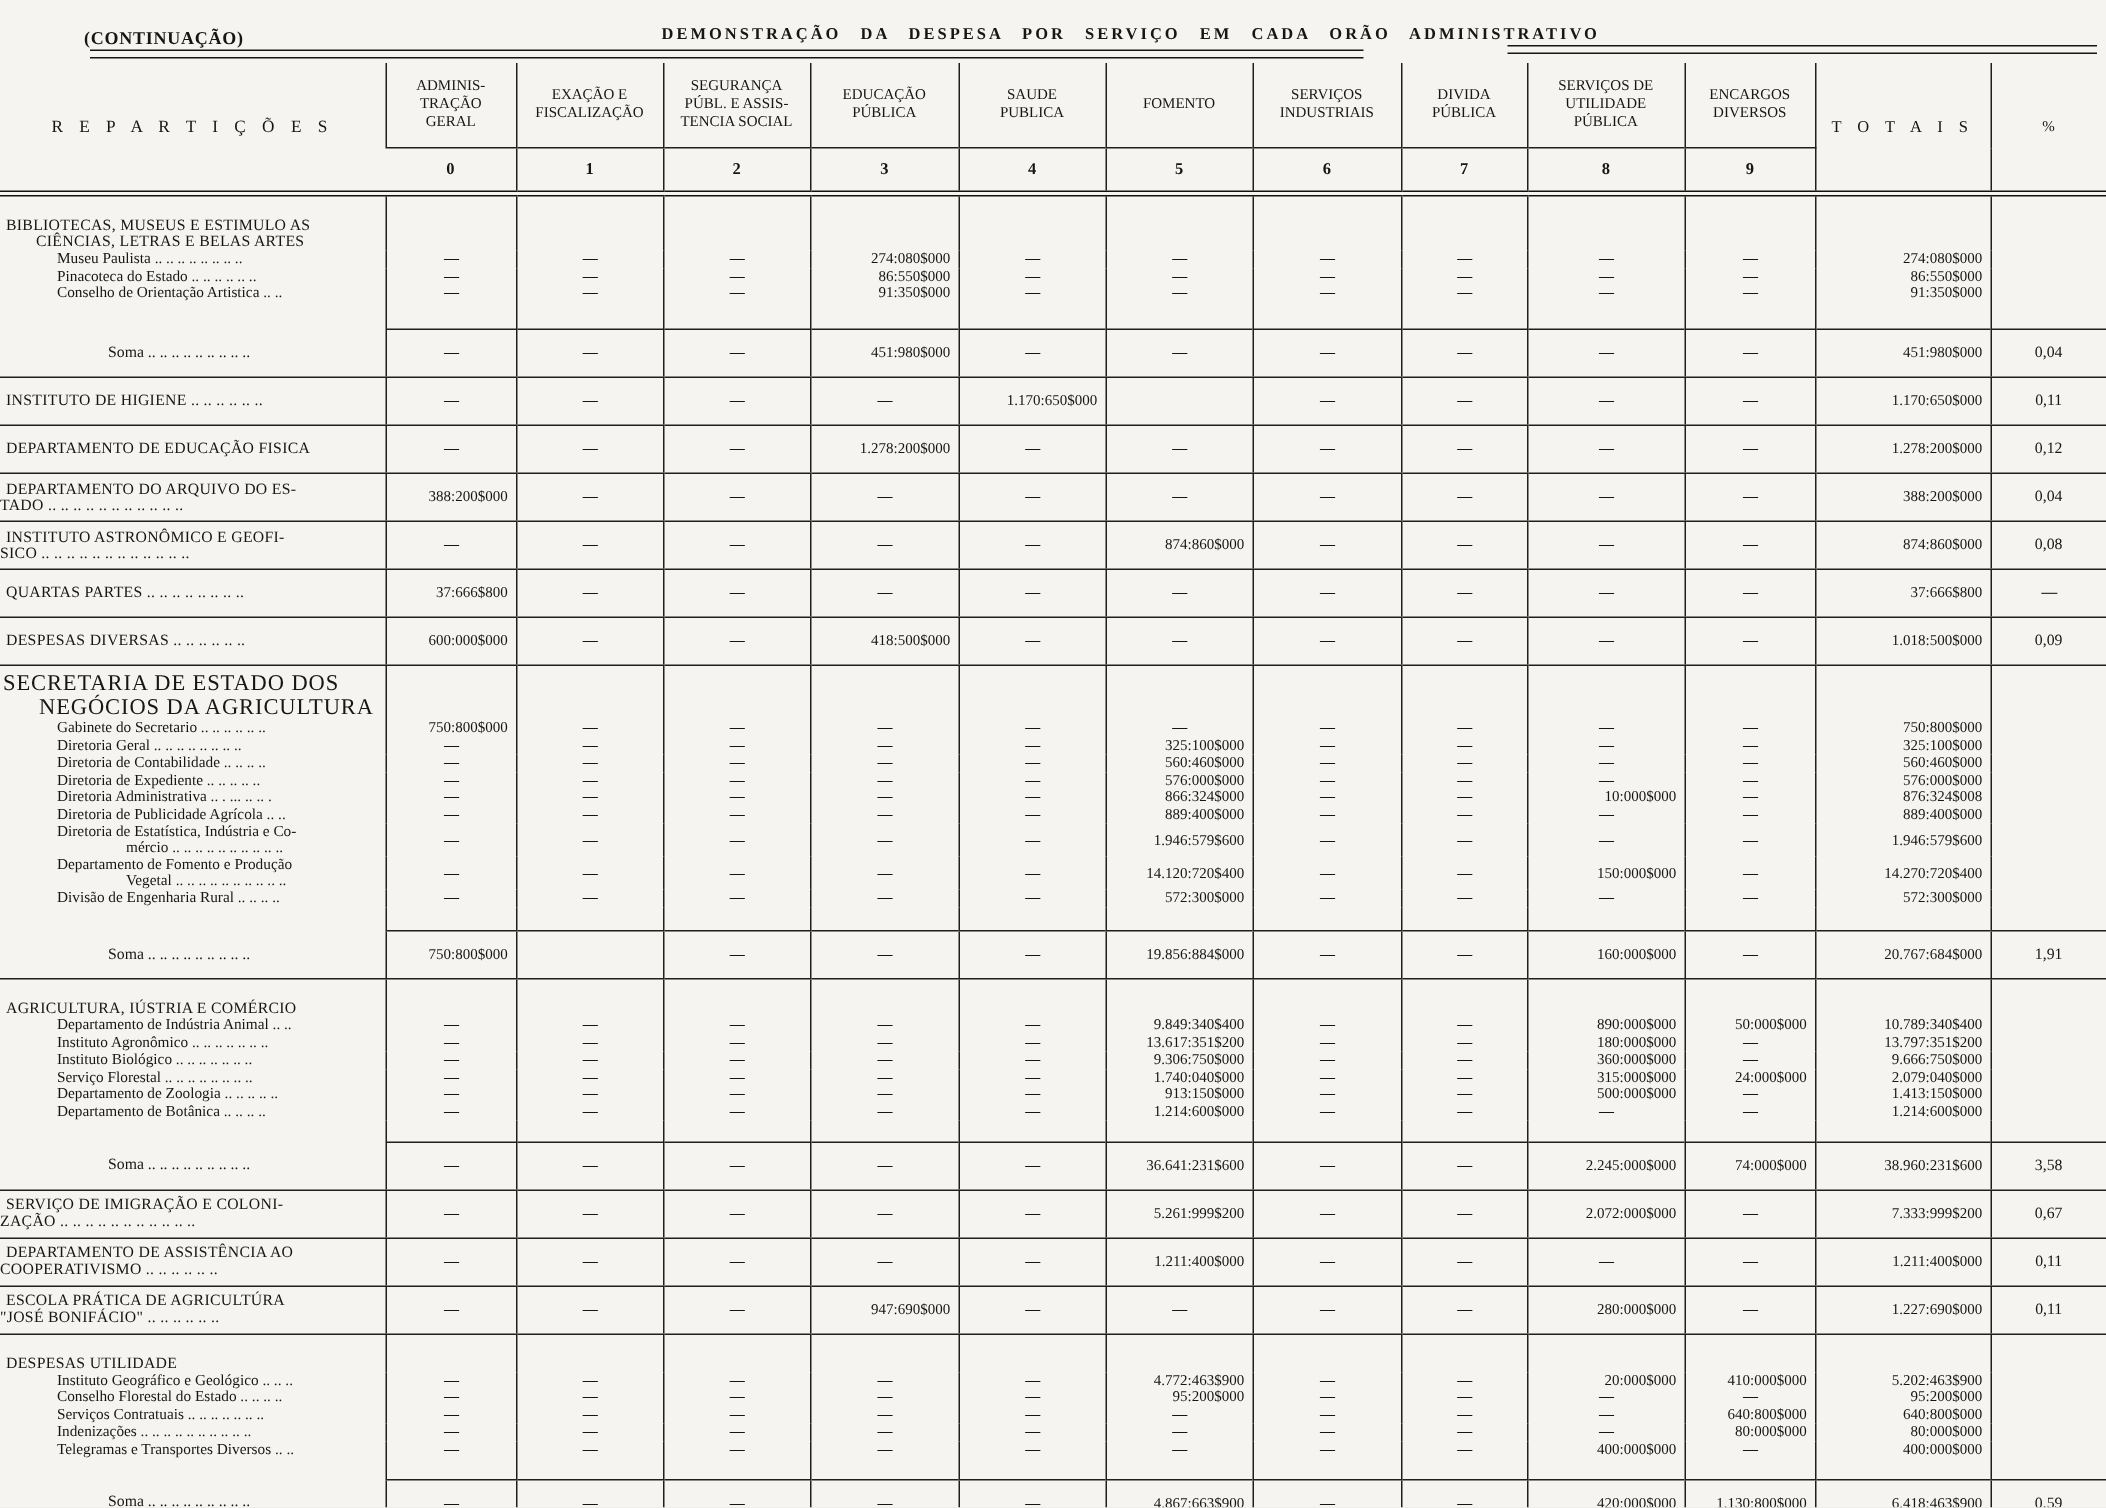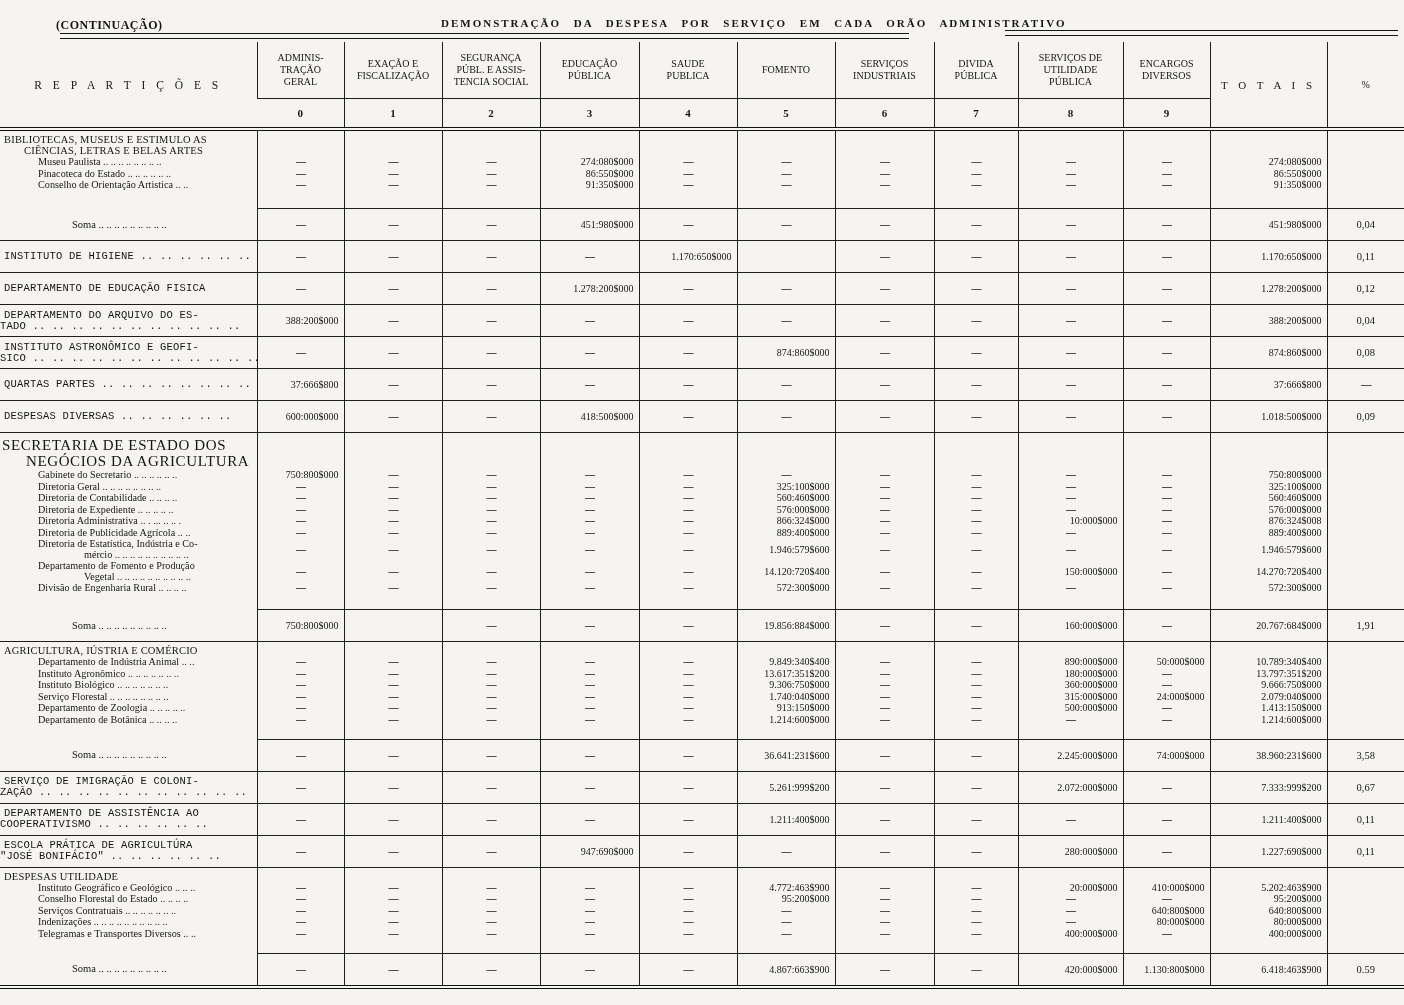--- a/index.html
+++ b/index.html
@@ -44,34 +44,34 @@
   thead th.h-pct{font-size:10px;border-top:none;}
   thead tr:last-child th, thead th[rowspan]{border-bottom:4px double #111;}
   
   td{font-size:10px;vertical-align:middle;}
   td.c-label{vertical-align:middle;}
   td.c-val,td.c-total{text-align:right;padding-right:5px;white-space:nowrap;}
   td.dash{text-align:center;padding-right:0;font-weight:bold;letter-spacing:-1px;}
   td.c-pct{text-align:center;font-size:10.5px;}
   .lbl-line{line-height:11px;white-space:nowrap;}
   
-  tr.r-section-head td{padding-top:3px;}
+  tr.r-section-head td{padding-top:14px;}
   tr.r-section-head .lbl-line{font-size:10.5px;letter-spacing:.2px;}
   tr.r-section-head .line1{padding-left:4px;}
   tr.r-section-head .line2{padding-left:24px;}
   tr.r-section-head-lg td{padding-top:4px;}
   tr.r-section-head-lg .lbl-line{font-size:15px;line-height:16px;letter-spacing:.6px;}
   tr.r-section-head-lg .line1{padding-left:2px;}
   tr.r-section-head-lg .line2{padding-left:26px;}
   tr.r-item td{height:11.5px;}
   tr.r-item .line1{padding-left:38px;}
   tr.r-item .line2{padding-left:84px;}
   tr.r-item .lbl-line{font-size:10.2px;}
   tr.r-single td{height:31px;border-bottom:1px solid #1e1e1e;}
-  tr.r-single .lbl-line{font-size:10.5px;letter-spacing:.2px;font-family:Liberation Mono, monospace;}
+  tr.r-single .lbl-line{font-size:10.5px;letter-spacing:.2px;}
   tr.r-single .line1{padding-left:4px;}
   tr.r-single .line2{}
   tr.r-soma td{height:31px;border-bottom:1px solid #1e1e1e;}
   tr.r-soma td + td{border-top:1px solid #1e1e1e;}
   tr.r-soma .line1{padding-left:72px;font-size:10.5px;}
   tr.r-spacer td{border-bottom:none;}
   tr.last td{border-bottom:none;}
   tfoot td{border-top:4px double #111;height:8px;}
 </style>
 </head>

